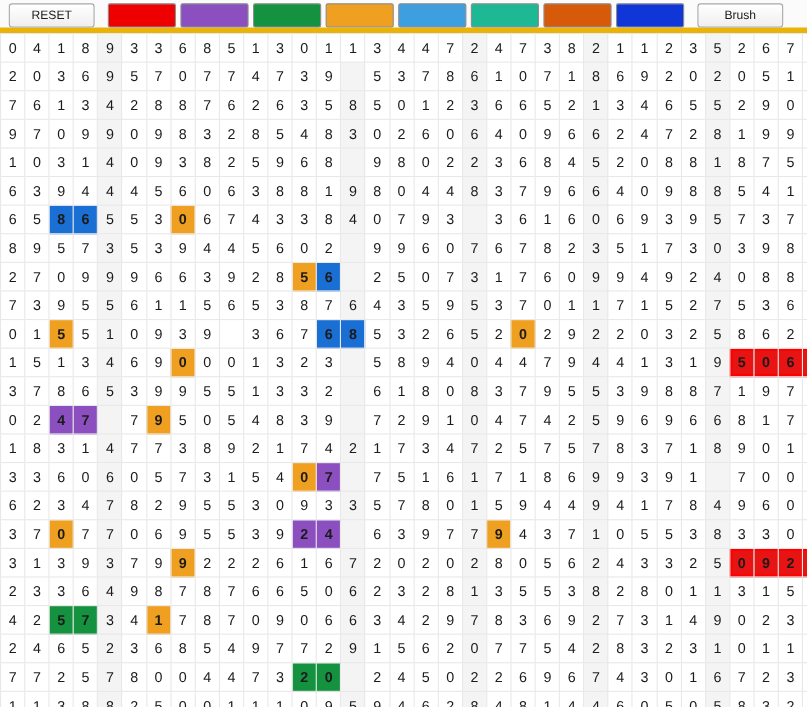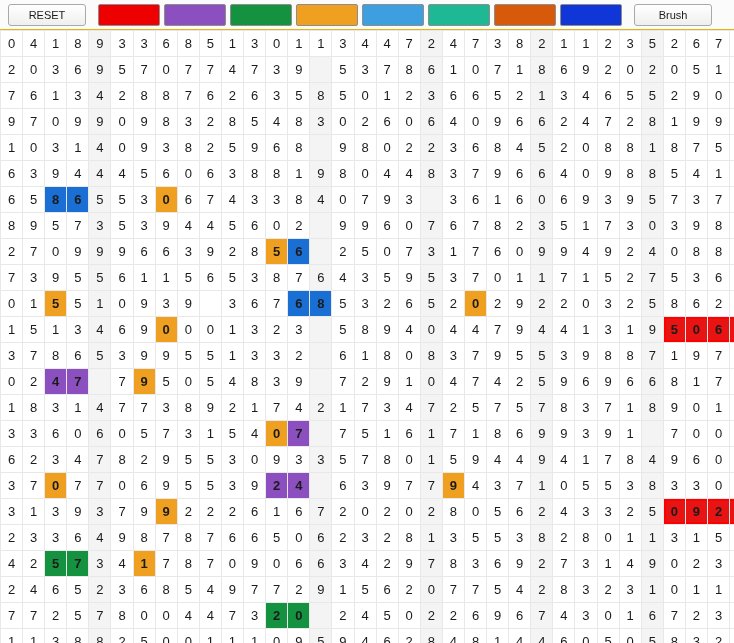--- a/index.html
+++ b/index.html
@@ -13,25 +13,25 @@
     height: 643px;
     position: relative;
     background: #fff;
     overflow: hidden;
   }
 
   
   #toolbar {
     height: 30px;
     display: flex;
-    align-items: center;
+    align-items: flex-start;
     gap: 4px;
     padding: 3px 6px 3px 8px;
     background: #fbfbfb;
-    border-bottom: 1px solid #eab308;
+    border-bottom: 5px solid #eab308;
   }
   .tb-btn {
     height: 22px;
     min-width: 78px;
     border: 1px solid #a9a9a9;
     border-radius: 3px;
     background: linear-gradient(#ffffff, #efefef);
     font-size: 11px;
     color: #1a1a1a;
     display: flex;

